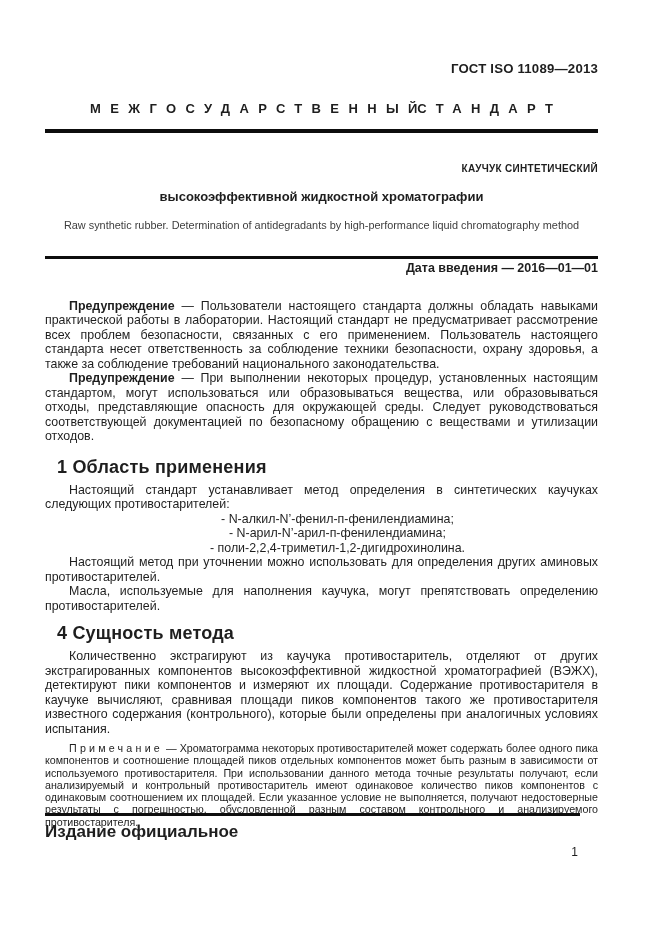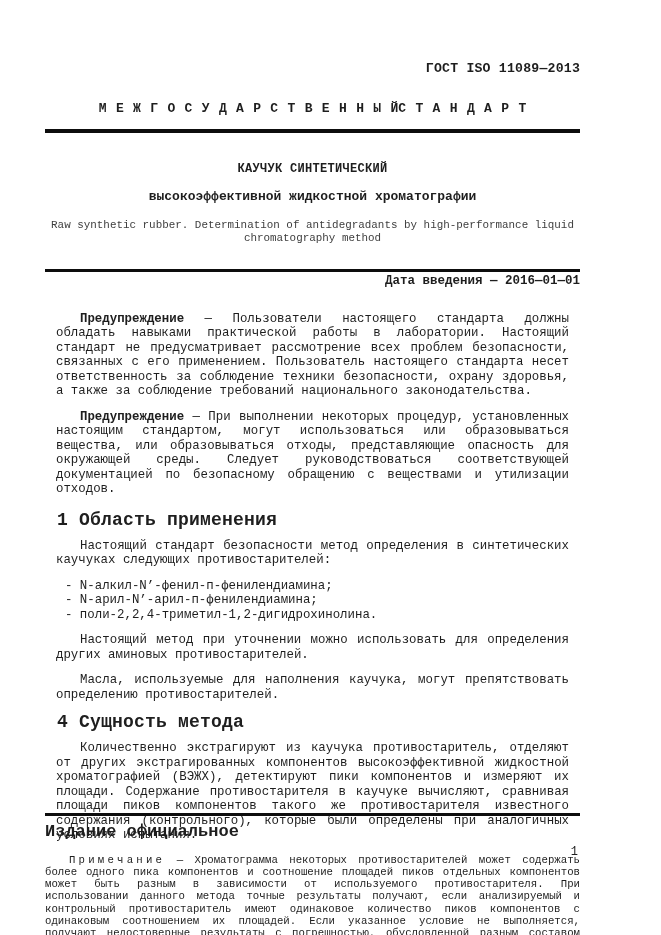--- a/index.html
+++ b/index.html
@@ -1,48 +1,48 @@
 <!DOCTYPE html>
 <html lang="ru"><head>
 <meta charset="utf-8">
 <style>
   html,body{margin:0;padding:0;background:#ffffff;}
   .page{
     position:relative;
     width:661px;height:935px;
     box-sizing:border-box;
     background:#ffffff;
-    font-family:Liberation Mono, monospace;
+    font-family:Liberation Sans, sans-serif;
     color:#1e1e1e;
-    padding:62px 81px 0 45px;
+    padding:62px 63px 0 45px;
     overflow:hidden;
   }
   .doc-number{
     text-align:right;font-weight:bold;font-size:13.2px;line-height:14px;
     letter-spacing:.2px;
   }
   .std-row{
     margin-top:26px;display:flex;justify-content:center;
     font-weight:bold;font-size:13px;line-height:13px;white-space:nowrap;
   }
   .std-row span{letter-spacing:.72em;margin-right:-.72em;}
   .rule{background:#0d0d0d;border:0;}
   .rule-header{margin-top:14px;height:4px;}
-  .title-ru{margin-top:29px;text-align:center;font-weight:bold;font-size:12px;line-height:14px;letter-spacing:.3px;}
+  .title-ru{margin-top:29px;text-align:right;font-weight:bold;font-size:10px;line-height:14px;letter-spacing:.3px;}
   .subtitle-ru{margin-top:13px;text-align:center;font-weight:bold;font-size:13px;line-height:15.5px;}
   .title-en{margin-top:14px;text-align:center;font-size:10.9px;line-height:13px;color:#3e3e3e;}
   .rule-date{margin-top:24px;height:3px;}
   .date-row{margin-top:2px;text-align:right;font-weight:bold;font-size:12.5px;line-height:14px;}
   .body-block{margin-top:24px;}
   p.body{
-    margin:11px;font-size:12.4px;line-height:14.5px;
+    margin:0;font-size:12.4px;line-height:14.5px;
     text-align:justify;text-indent:24px;
   }
   .list-item{
-    margin-left:20px;font-size:12.4px;line-height:14.5px;text-align:left;
+    margin-left:32px;font-size:12.4px;line-height:14.5px;text-align:center;
   }
   h2.sec{
     font-size:18px;line-height:16px;font-weight:bold;
     margin:15px 0 8px 12px;letter-spacing:.2px;
   }
   h2.sec2{margin-top:12px;}
   p.note{
     margin:6px 0 0 0;font-size:10.7px;line-height:12.3px;
     text-align:justify;text-indent:24px;
   }
@@ -83,21 +83,21 @@
 
   <div class="date-row">Дата введения — 2016—01—01</div>
 
   <div class="body-block">
     <p class="body"><b>Предупреждение</b><span> — Пользователи настоящего стандарта должны обладать навыками практической работы в лаборатории. Настоящий стандарт не предусматривает рассмотрение всех проблем безопасности, связанных с его применением. Пользователь настоящего стандарта несет ответственность за соблюдение техники безопасности, охрану здоровья, а также за соблюдение требований национального законодательства.</span></p>
     <p class="body"><b>Предупреждение</b><span> — При выполнении некоторых процедур, установленных настоящим стандартом, могут использоваться или образовываться вещества, или образовываться отходы, представляющие опасность для окружающей среды. Следует руководствоваться соответствующей документацией по безопасному обращению с веществами и утилизации отходов.</span></p>
   </div>
 
   <h2 class="sec">1 Область применения</h2>
 
-  <p class="body">Настоящий стандарт безопасности метод определения в синтетических каучуках следующих противостарителей:</p>
+  <p class="body">Настоящий стандарт устанавливает метод определения в синтетических каучуках следующих противостарителей:</p>
   <div class="list-item">- N-алкил-N’-фенил-п-фенилендиамина;</div>
   <div class="list-item">- N-арил-N’-арил-п-фенилендиамина;</div>
   <div class="list-item">- поли-2,2,4-триметил-1,2-дигидрохинолина.</div>
   <p class="body">Настоящий метод при уточнении можно использовать для определения других аминовых противостарителей.</p>
   <p class="body">Масла, используемые для наполнения каучука, могут препятствовать определению противостарителей.</p>
 
   <h2 class="sec sec2">4 Сущность метода</h2>
 
   <p class="body">Количественно экстрагируют из каучука противостаритель, отделяют от других экстрагированных компонентов высокоэффективной жидкостной хроматографией (ВЭЖХ), детектируют пики компонентов и измеряют их площади. Содержание противостарителя в каучуке вычисляют, сравнивая площади пиков компонентов такого же противостарителя известного содержания (контрольного), которые были определены при аналогичных условиях испытания.</p>
 

